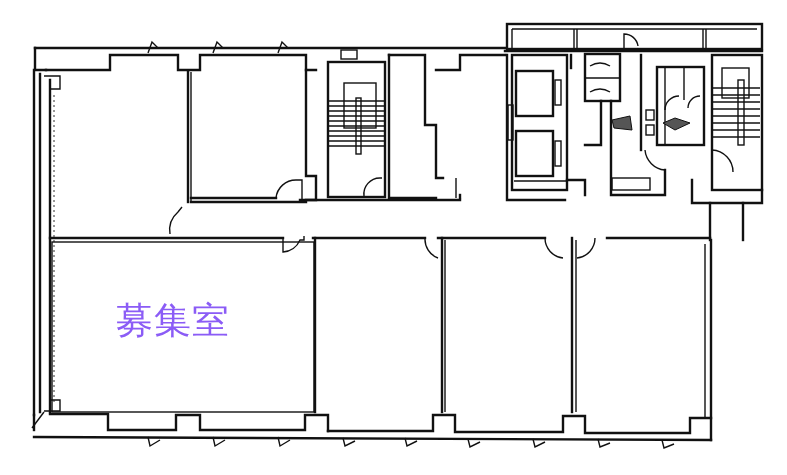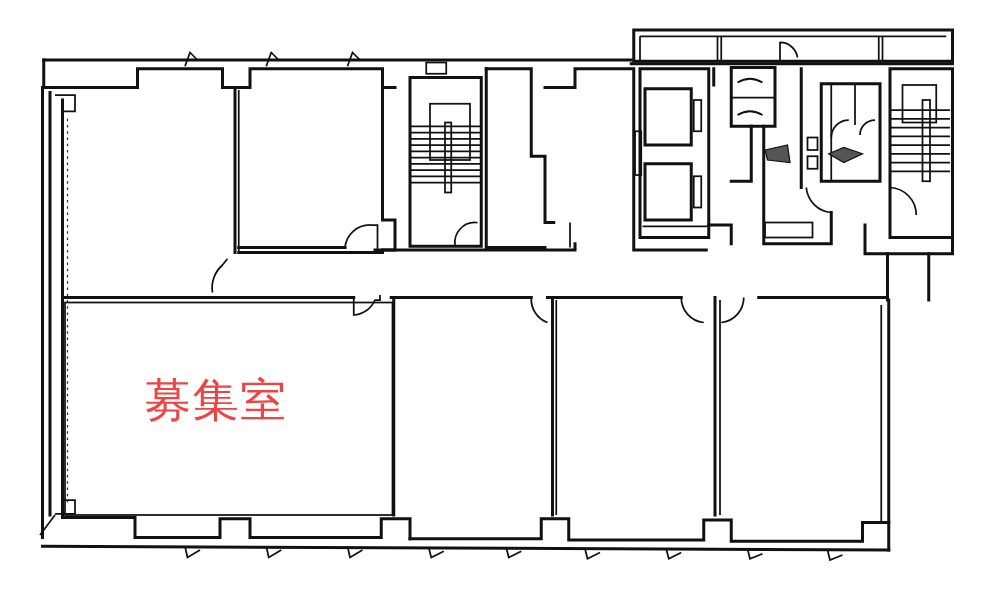--- a/index.html
+++ b/index.html
@@ -3,21 +3,21 @@
 <meta charset="utf-8">
 <style>
   html, body { margin: 0; padding: 0; background: #ffffff; }
   body { width: 787px; height: 475px; position: relative; overflow: hidden; font-family: "DejaVu Sans", sans-serif; }
   #plan { position: absolute; left: 0; top: 0; }
   .room-label {
     position: absolute;
     left: 116px; top: 302px;
     font-family: "DejaVu Sans", sans-serif;
     font-size: 37px;
-    color: #ef4444;
+    color: #8b5cf6;
     letter-spacing: 1px;
     line-height: 1;
     text-align: center;
   }
   svg .w { stroke: #111; stroke-width: 2.4; fill: none; stroke-linecap: square; }
   svg .t { stroke: #111; stroke-width: 1.4; fill: none; }
   svg .d { stroke: #333; stroke-width: 1; fill: none; stroke-dasharray: 2 3; }
   svg .door { stroke: #111; stroke-width: 1.4; fill: none; }
   svg .fill { fill: #555; stroke: #111; stroke-width: 1; }
 </style>

